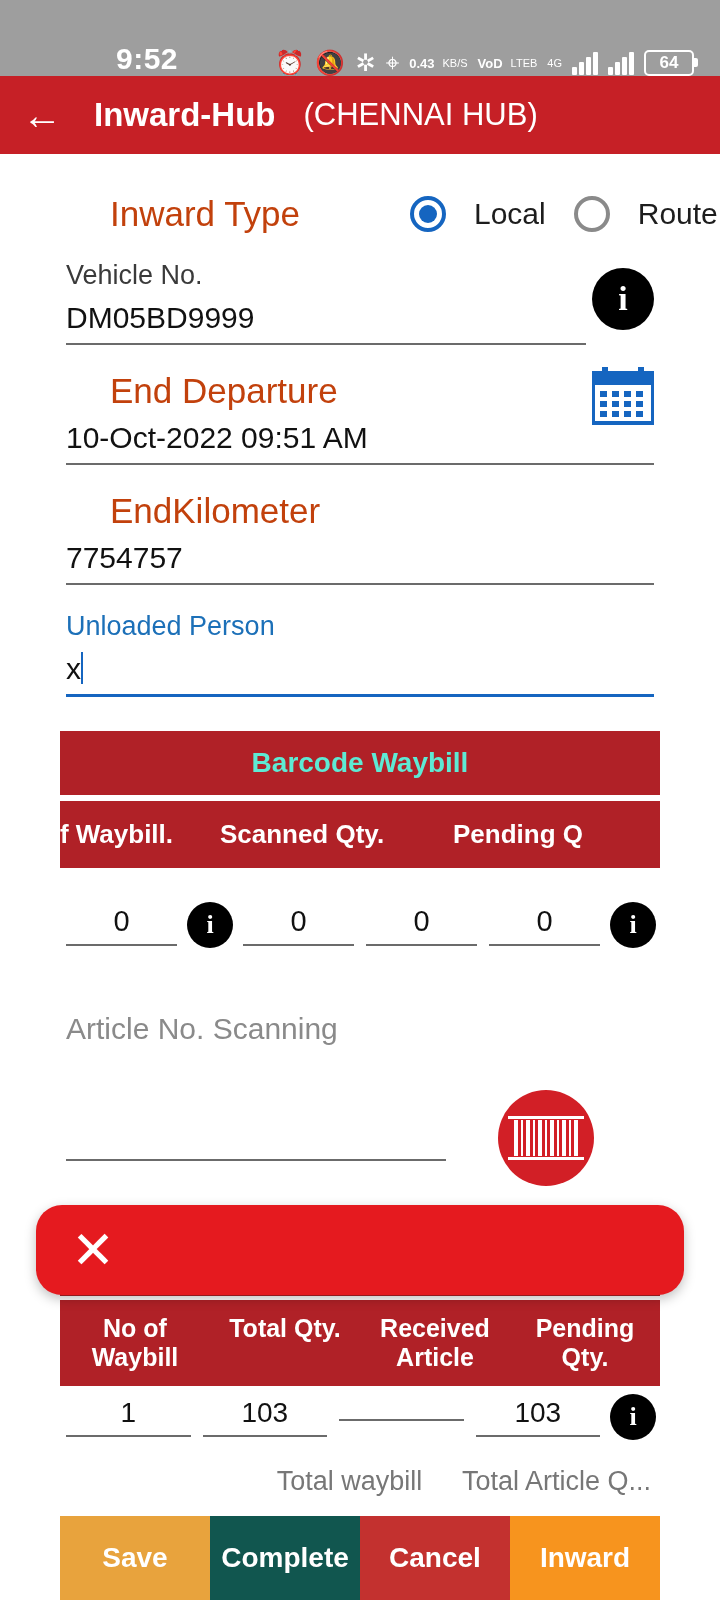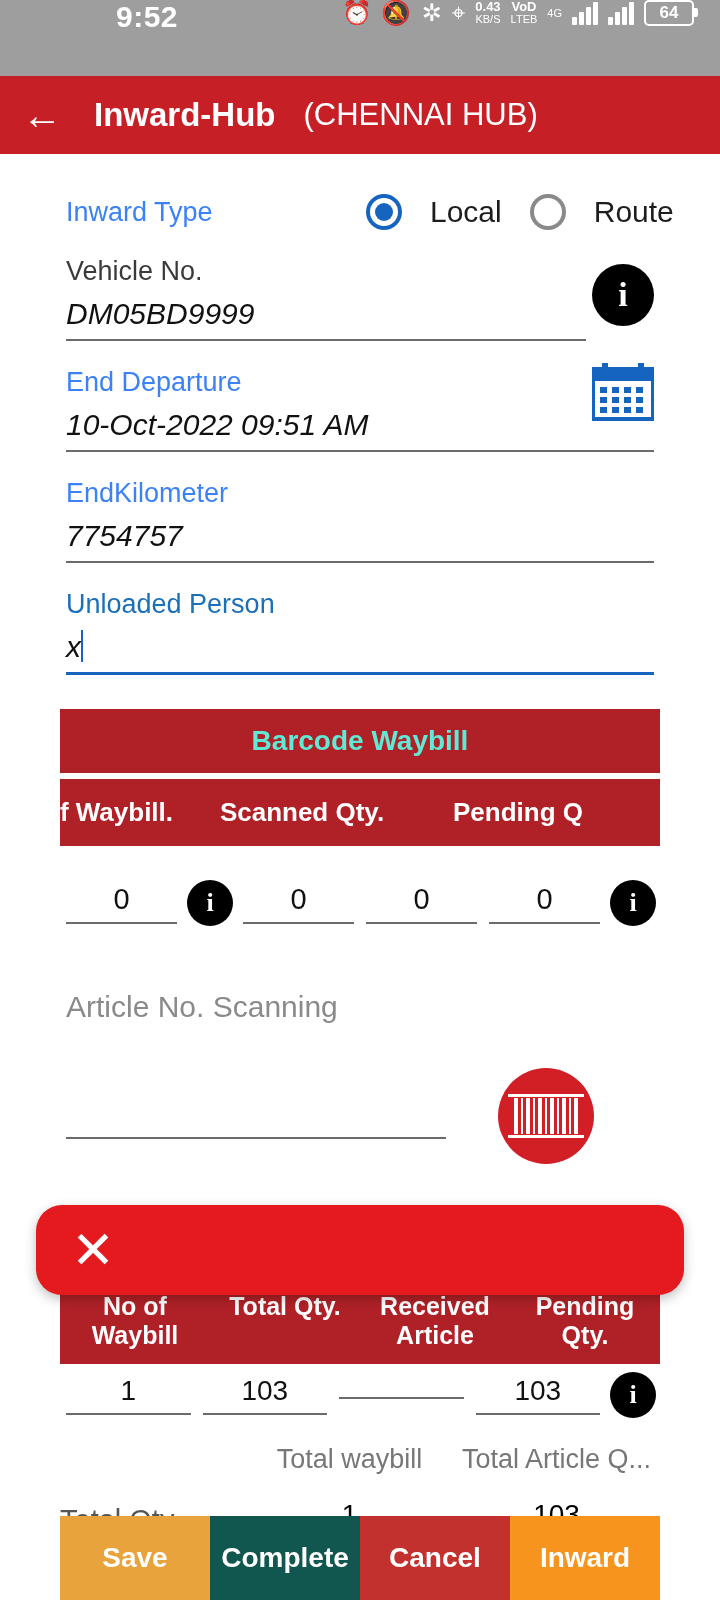--- a/index.html
+++ b/index.html
@@ -7,27 +7,27 @@
     width: 720px; height: 1600px;
     font-family: "Liberation Sans", sans-serif;
     background: #ffffff;
     overflow: hidden;
   }
   .phone { position: relative; width: 720px; height: 1600px; background:#fff; }
 
   
   .statusbar {
     height: 76px; background: #9e9e9e; color: #fff;
-    display: flex; align-items: flex-start; justify-content: space-between;
+    display: flex; align-items: flex-end; justify-content: space-between;
     padding: 0 26px;
   }
   .status-time { font-size: 30px; font-weight: 700; letter-spacing: 0.5px; margin-left: 90px;}
   .status-right { display: flex; align-items: center; gap: 10px; }
   .status-right .ic { font-size: 24px; line-height: 1; }
-  .net { display:flex; flex-direction:column; align-items:center; font-size:13px; line-height:13px; font-weight:700;}
+  .net { display:flex; flex-direction:row; align-items:center; font-size:13px; line-height:13px; font-weight:700;gap:8px;}
   .net small { font-size: 11px; font-weight: 400;}
   .bars { display:flex; align-items:flex-end; gap:2px; height:24px; }
   .bars i { display:block; width:5px; background:#fff; border-radius:1px; }
   .bars i:nth-child(1){height:8px}.bars i:nth-child(2){height:13px}
   .bars i:nth-child(3){height:18px}.bars i:nth-child(4){height:23px}
   .batt {
     border:2px solid #fff; border-radius:5px; padding:1px 5px;
     font-size:17px; font-weight:700; position:relative; min-width:50px; text-align:center;
   }
   .batt:after{content:"";position:absolute;right:-6px;top:6px;width:4px;height:9px;background:#fff;border-radius:0 2px 2px 0;}
@@ -36,21 +36,21 @@
   .appbar {
     height: 78px; background: #c62026; color: #fff;
     display: flex; align-items: center; padding: 0 22px; gap: 28px;
   }
   .back-arrow { font-size: 40px; line-height: 1; padding-right: 4px; }
   .appbar-title { font-size: 33px; font-weight: 700; }
   .appbar-sub { font-size: 31px; font-weight: 400; }
 
   
   .content { padding: 0 0 0 0; position: relative; }
-  .label-muted { color:#3b82f6; font-size:27px; }
+  .label-muted { color:#c2410c; font-size:35px;margin-left:44px; }
   .label-blue { color:#1c70b8; font-size:27px; }
   .label-dark { color:#3a3a3a; font-size:27px; }
 
   .inward-type-row {
     display:flex; align-items:center; padding: 40px 66px 0 66px;
   }
   .inward-type-row .label-muted { flex: 0 0 300px; }
   .radios { display:flex; align-items:center; gap: 28px; }
   .radio { display:flex; align-items:center; gap:28px; }
   .radio .circle {
@@ -58,21 +58,21 @@
     display:flex; align-items:center; justify-content:center;
   }
   .radio.checked .circle { border-color:#1565c0; }
   .radio.checked .circle:after {
     content:""; width:18px;height:18px;border-radius:50%;background:#1565c0;
   }
   .radio span.txt { font-size:30px; color:#1d1d1d; }
 
   .field { padding: 26px 66px 0 66px; position:relative; }
   .field .val { font-size: 30px; color:#111; padding: 10px 0 8px 0; }
-  .underline { border-bottom: 2px solid #6b6b6b; font-style: italic; }
+  .underline { border-bottom: 2px solid #6b6b6b; }
   .underline.blue { border-bottom: 3px solid #1565c0; }
 
   .info-badge {
     position:absolute; width:62px; height:62px; border-radius:50%;
     background:#000; color:#fff; display:flex; align-items:center; justify-content:center;
     font-size:34px; font-weight:700; font-family:"Liberation Serif", serif;
   }
   .cal-icon {
     position:absolute; right:66px; width:62px; height:58px;
   }

